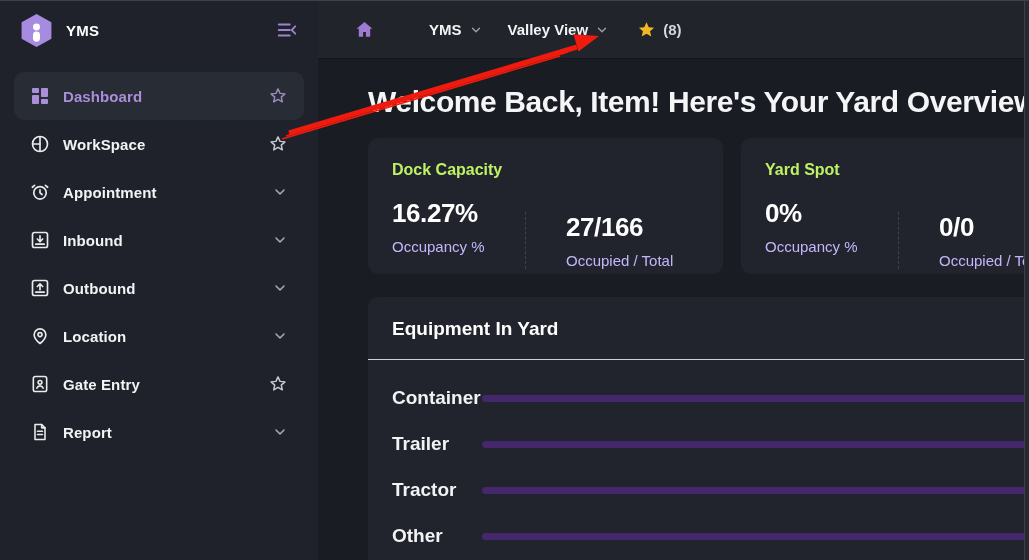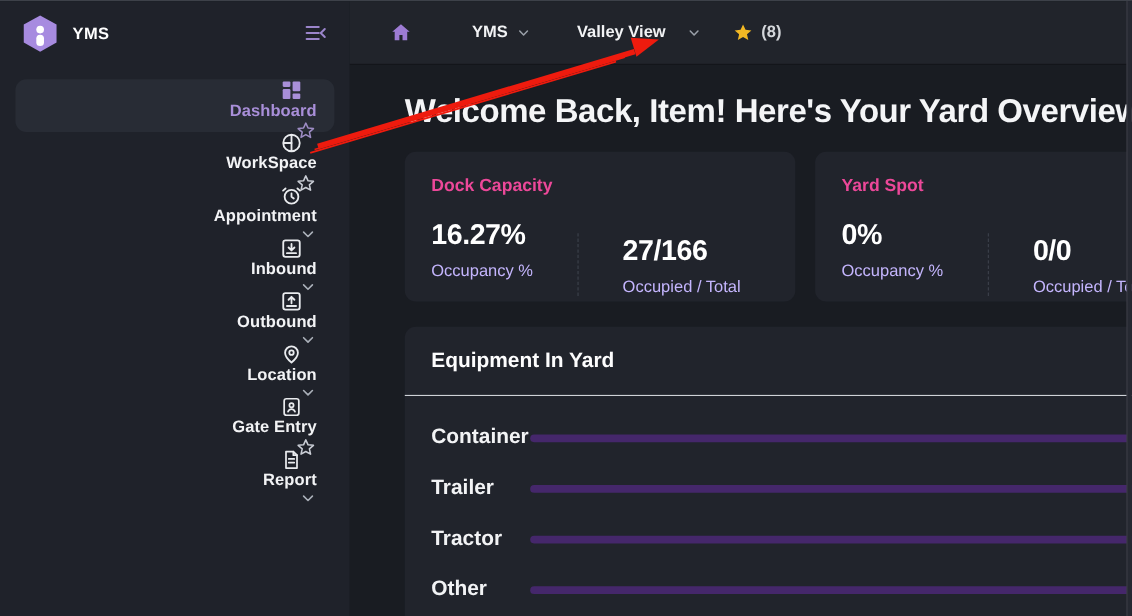--- a/index.html
+++ b/index.html
@@ -17,22 +17,22 @@
     position:absolute; left:0; top:0; width:318px; height:100%;
     background:#1f222a;
   }
   .sidebar-header { display:flex; align-items:center; height:58px; padding:0 20px 0 18px; }
   .logo-badge { width:37px; height:37px; flex:0 0 auto; }
   .logo-text { margin-left:11px; font-size:15px; font-weight:700; letter-spacing:.3px; color:#fff; }
   .collapse-btn { margin-left:auto; color:#9b85cb; cursor:pointer; display:flex; }
 
   .nav { padding:13px 14px 0 14px; }
   .nav-item {
-    display:flex; align-items:flex-end; height:48px; padding:0 16px;
-    border-radius:10px; cursor:pointer;flex-direction:column;
+    display:flex; align-items:center; height:48px; padding:0 16px;
+    border-radius:10px; cursor:pointer;
   }
   .nav-item .nav-icon { width:20px; height:20px; margin-right:13px; color:#e9ebee; flex:0 0 auto; display:flex; }
   .nav-item .nav-label { font-size:15px; font-weight:600; color:#f2f3f5; letter-spacing:.1px; }
   .nav-item .nav-trailing { margin-left:auto; display:flex; color:#c9cdd5; }
   .nav-item .nav-trailing.chev { color:#aab0b9; }
   .nav-item.active { background:#282c35; }
   .nav-item.active .nav-icon { color:#a98fd9; }
   .nav-item.active .nav-label { color:#a98fd9; }
   .nav-item.active .nav-trailing { color:#9d8cc4; }
 
@@ -40,40 +40,40 @@
   .topbar {
     position:absolute; left:318px; top:0; right:0; height:58px;
     background:#21242b; display:flex; align-items:center;
     padding-left:37px; border-bottom:1px solid rgba(0,0,0,.35);
   }
   .home-btn { color:#9d7bd3; display:flex; cursor:pointer; }
   .dropdown { display:flex; align-items:center; cursor:pointer; }
   .dropdown .dd-label { font-size:15px; font-weight:700; color:#f2f3f5; }
   .dropdown .dd-chev { margin-left:7px; color:#9aa0a9; display:flex; }
   .dd-app { margin-left:55px; }
-  .dd-site { margin-left:42px;gap:12px; }
+  .dd-site { margin-left:25px; }
   .favorites { display:flex; align-items:center; margin-left:28px; cursor:pointer; }
   .fav-star { color:#f2b824; display:flex; }
   .fav-count { margin-left:7px; font-size:15px; font-weight:600; color:#d4d7db; }
 
   
   .content {
     position:absolute; left:318px; top:58px; right:0; bottom:0;
     background:#191c22; padding-left:50px; overflow:hidden;
   }
   .welcome {
     margin:26px 0 0 0; font-size:30px; font-weight:700; letter-spacing:-.4px;
     white-space:nowrap; color:#f4f5f7;
   }
   .cards-row { display:flex; gap:18px; margin-top:19px; }
   .card {
     width:355px; min-width:355px; height:136px;
     background:#21242c; border-radius:10px; padding:23px 24px;
   }
-  .card-title { font-size:16px; font-weight:700; color:#ec4899; }
+  .card-title { font-size:16px; font-weight:700; color:#bef264; }
   .card-stats { display:flex; margin-top:19px; }
   .stat { flex:1; min-width:0; }
   .stat + .stat { border-left:1px dashed #3d424c; padding-left:40px;margin-top:14px; }
   .stat-value { font-size:26px; font-weight:700; letter-spacing:-.4px; color:#fff; white-space:nowrap; }
   .stat-label { margin-top:9px; font-size:15px; color:#c4b5fd; white-space:nowrap; }
 
   .equipment-card {
     margin-top:23px; width:745px; height:300px;
     background:#21242c; border-radius:10px;
   }

